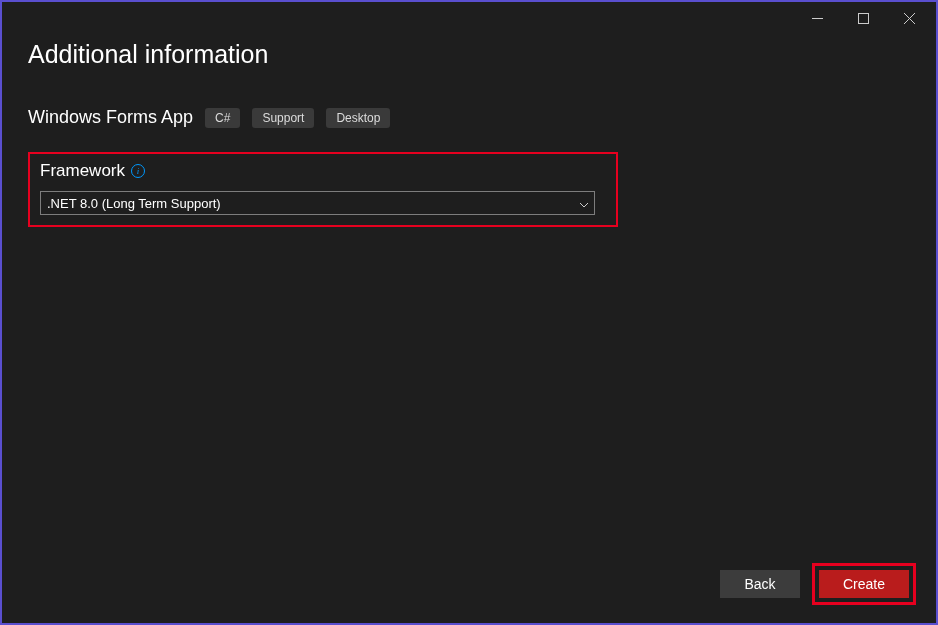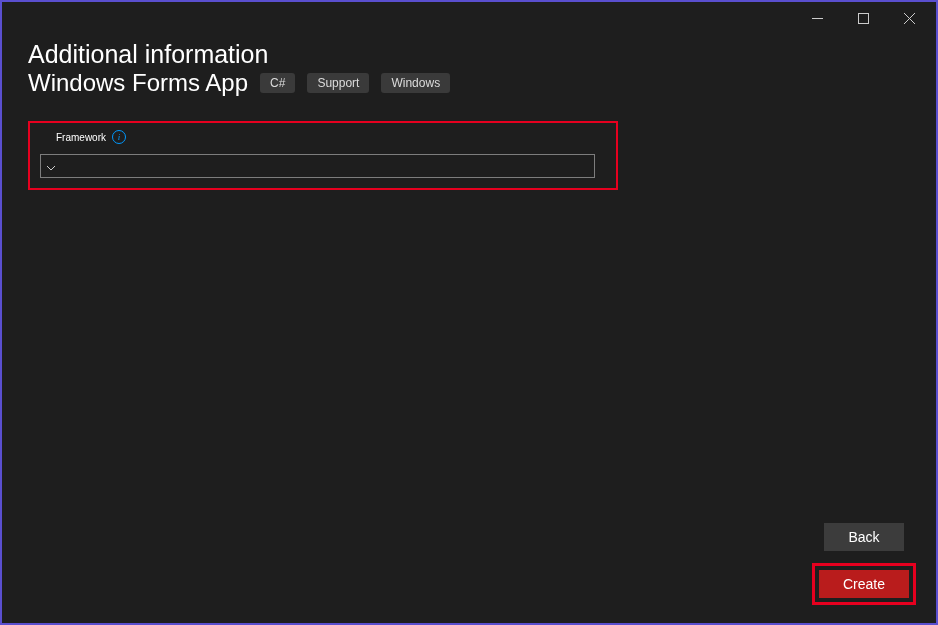--- a/index.html
+++ b/index.html
@@ -45,30 +45,31 @@
       stroke: #cccccc;
       fill: none;
     }
     .content {
       padding: 6px 26px 0 26px;
     }
     .page-title {
       color: #ffffff;
       font-size: 25px;
       font-weight: 400;
+      margin-bottom: 38px;
     }
     .template-row {
       display: flex;
       align-items: center;
       gap: 12px;
       margin-bottom: 24px;
     }
     .template-name {
       color: #ffffff;
-      font-size: 24px;
+      font-size: 18px;
       font-weight: 400;
     }
     .tag {
       background: #3a3a3a;
       color: #dcdcdc;
       font-size: 12px;
       padding: 3px 10px;
       border-radius: 3px;
     }
     .highlight-box {
@@ -78,22 +79,21 @@
       position: relative;
     }
     .field-label-row {
       display: flex;
       align-items: center;
       gap: 6px;
       margin-bottom: 10px;
     }
     .field-label {
       color: #ffffff;
-      font-size: 10px;
-      margin-left: 16px;
+      font-size: 17px;
     }
     .info-icon {
       width: 14px;
       height: 14px;
       border: 1px solid #0099ff;
       border-radius: 50%;
       display: inline-flex;
       align-items: center;
       justify-content: center;
       color: #0099ff;
@@ -119,21 +119,20 @@
     .dropdown-arrow {
       color: #cccccc;
     }
     .footer {
       position: absolute;
       bottom: 18px;
       right: 20px;
       display: flex;
       gap: 12px;
       align-items: center;
-      flex-direction: column;
     }
     .btn {
       height: 28px;
       padding: 0 24px;
       font-size: 14px;
       border: none;
       cursor: pointer;
       font-family: inherit;
       display: flex;
       align-items: center;
@@ -179,29 +178,30 @@
     </div>
   </div>
 
   <div class="content">
     <h1 class="page-title">Additional information</h1>
 
     <div class="template-row">
       <span class="template-name">Windows Forms App</span>
       <span class="tag">C#</span>
       <span class="tag">Support</span>
-      <span class="tag">Windows</span>
+      <span class="tag">Desktop</span>
     </div>
 
     <div class="highlight-box">
       <div class="field-label-row">
         <span class="field-label">Framework</span>
         <span class="info-icon">i</span>
       </div>
       <div class="dropdown">
+        <span>.NET 8.0 (Long Term Support)</span>
         <span class="dropdown-arrow">
           <svg width="8" height="5" viewBox="0 0 8 5">
               <path d="M0 0 L4 4 L8 0" stroke="#cccccc" stroke-width="1" fill="none"></path>
             </svg>
         </span>
       </div>
     </div>
   </div>
 
   <div class="footer">

